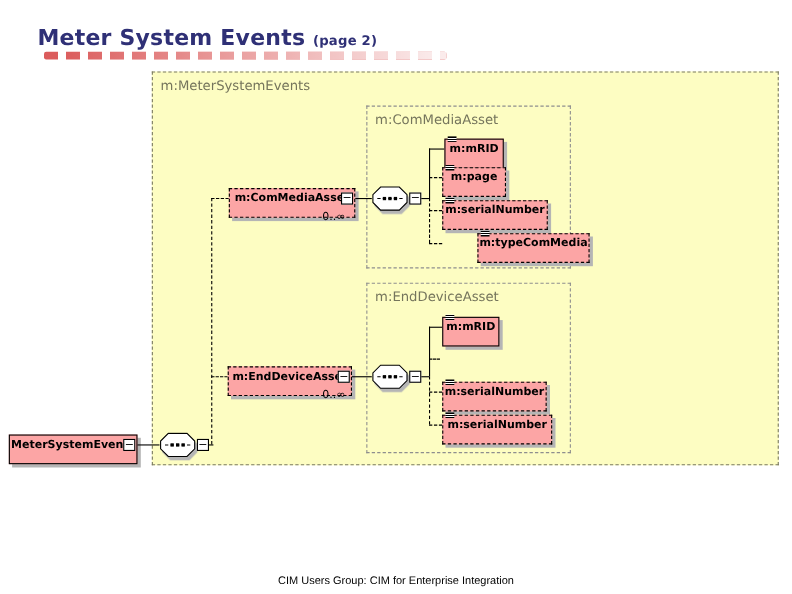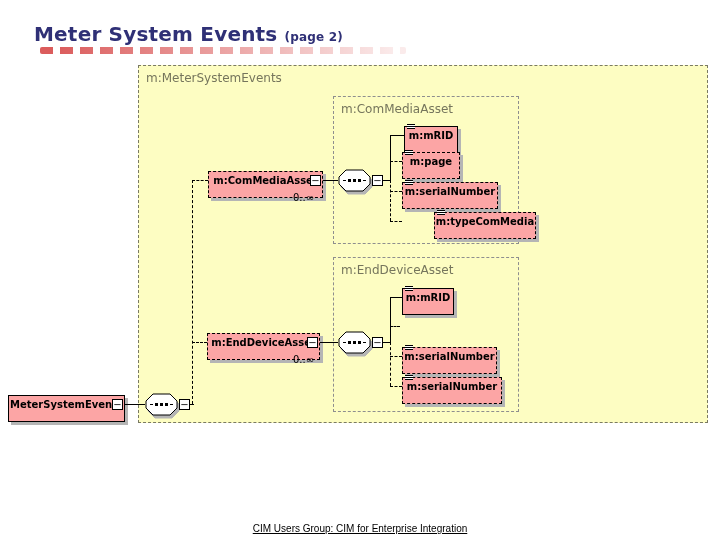--- a/index.html
+++ b/index.html
@@ -74,21 +74,21 @@
   .mult { position:absolute; font-size:10px; color:#000; white-space:nowrap; }
 
   
   .hl { position:absolute; height:0; border-top:1px solid #000; }
   .hl.d { border-top-style:dashed; }
   .vl { position:absolute; width:0; border-left:1px solid #000; }
   .vl.d { border-left-style:dashed; }
 
   .footer {
     position:absolute; left:0; right:0; top:523px; text-align:center;
-    font-family:"Liberation Sans", sans-serif; font-size:10px; color:#000;text-decoration:underline;
+    font-family:"Liberation Sans", sans-serif; font-size:10px; color:#000;
   }
 </style>
 </head>
 <body>
 
 <div class="slide">
 
   <div class="title">
     <span>Meter System Events</span><span class="suffix">(page 2)</span>
   </div>

